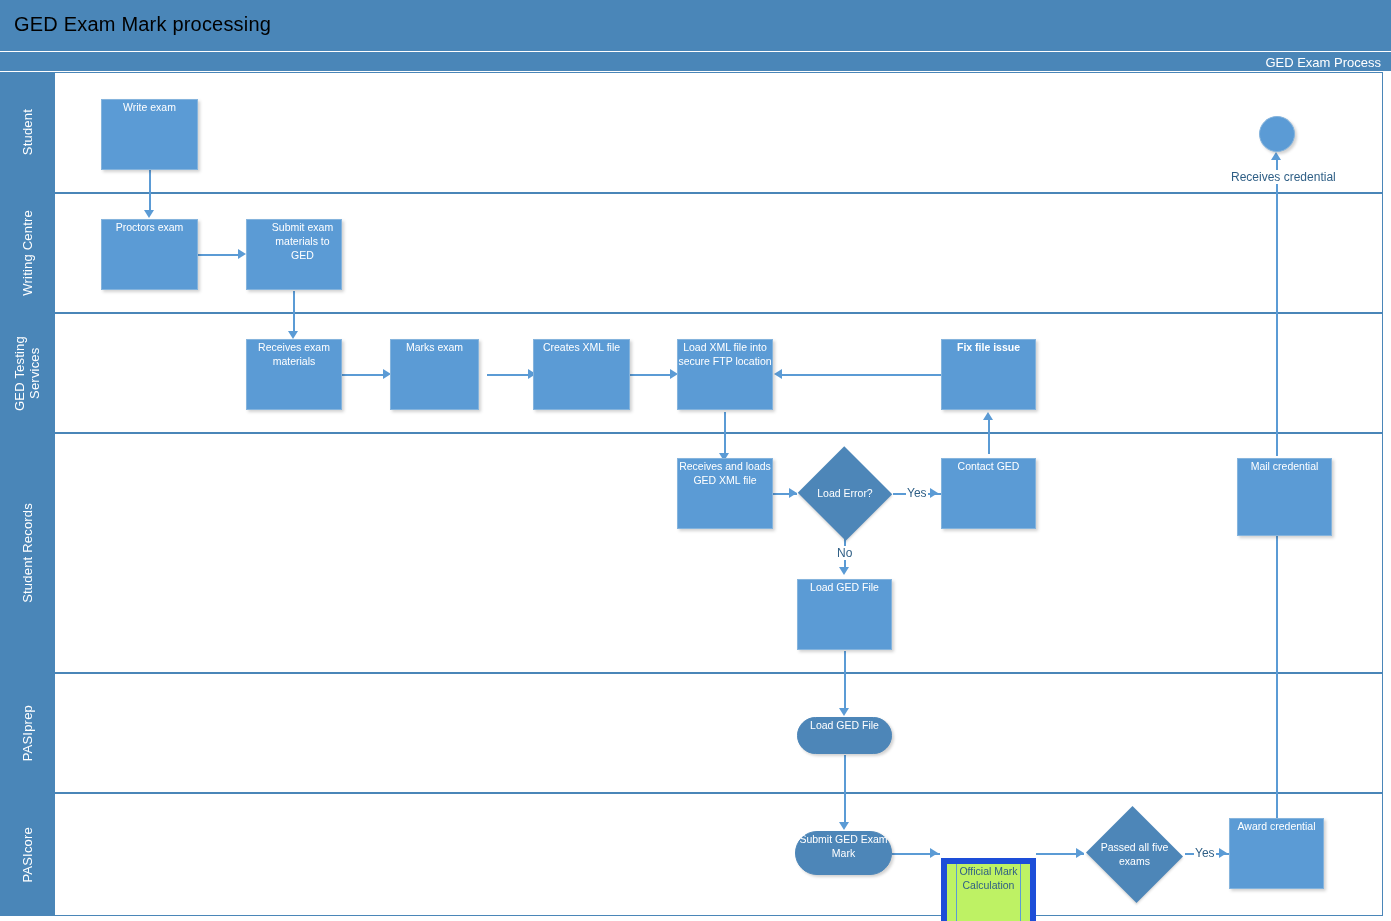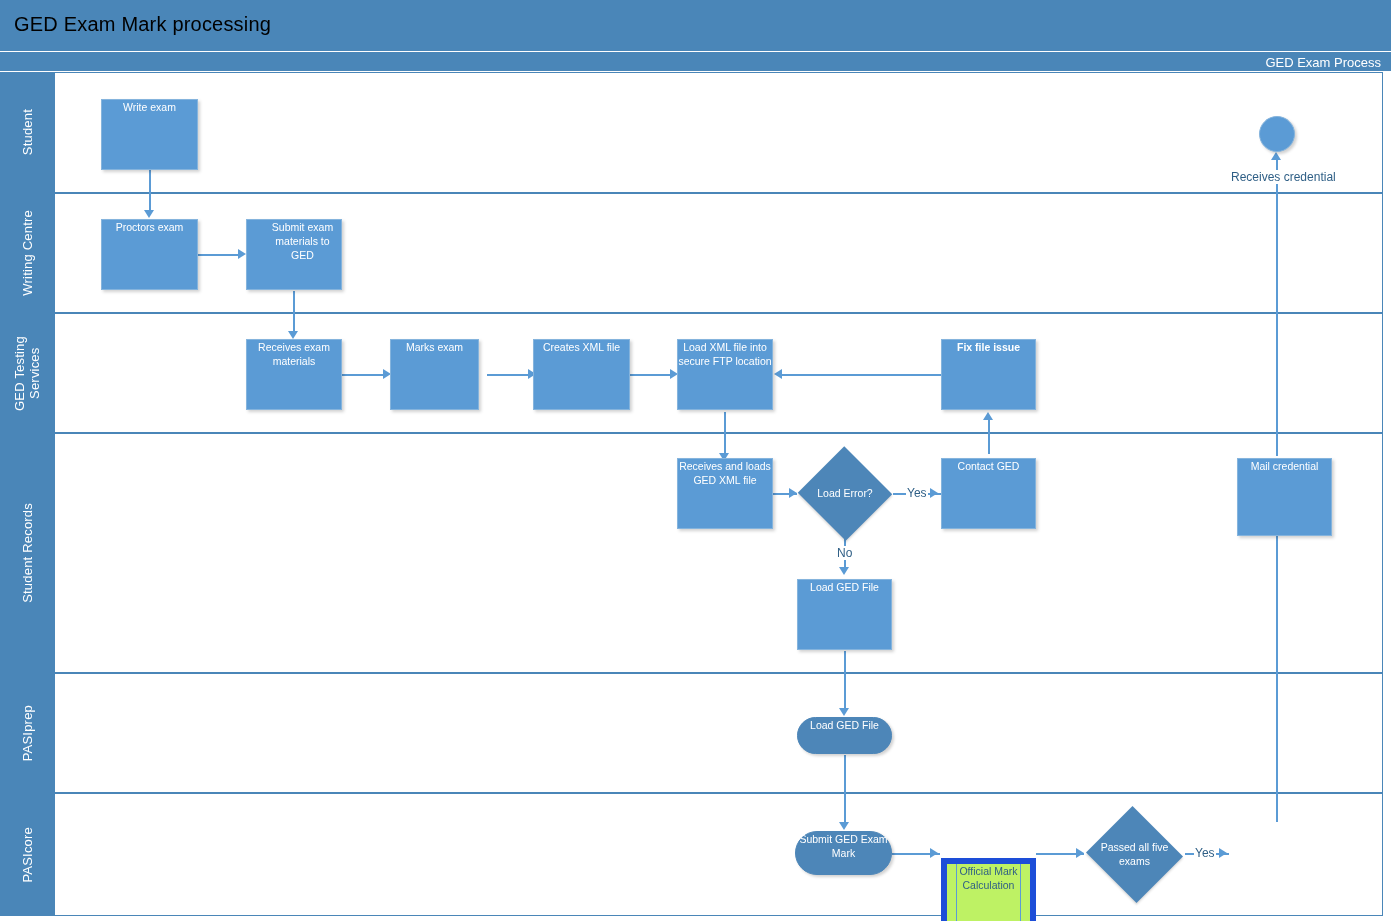--- a/index.html
+++ b/index.html
@@ -384,14 +384,17 @@
     <span>Official Mark
 Calculation</span>
   </div>
 
   <div class="decision" style="left:1084px; top:808px; width:101px; height:93px;">
     <div class="dia"></div>
     <div class="dtext">Passed all five
 exams</div>
   </div>
 
+  <div class="shape proc" style="left:1229px; top:818px; width:95px; height:71px;">
+    <span>Award credential</span>
+  </div>
 
 </div>
 
 </body></html>

